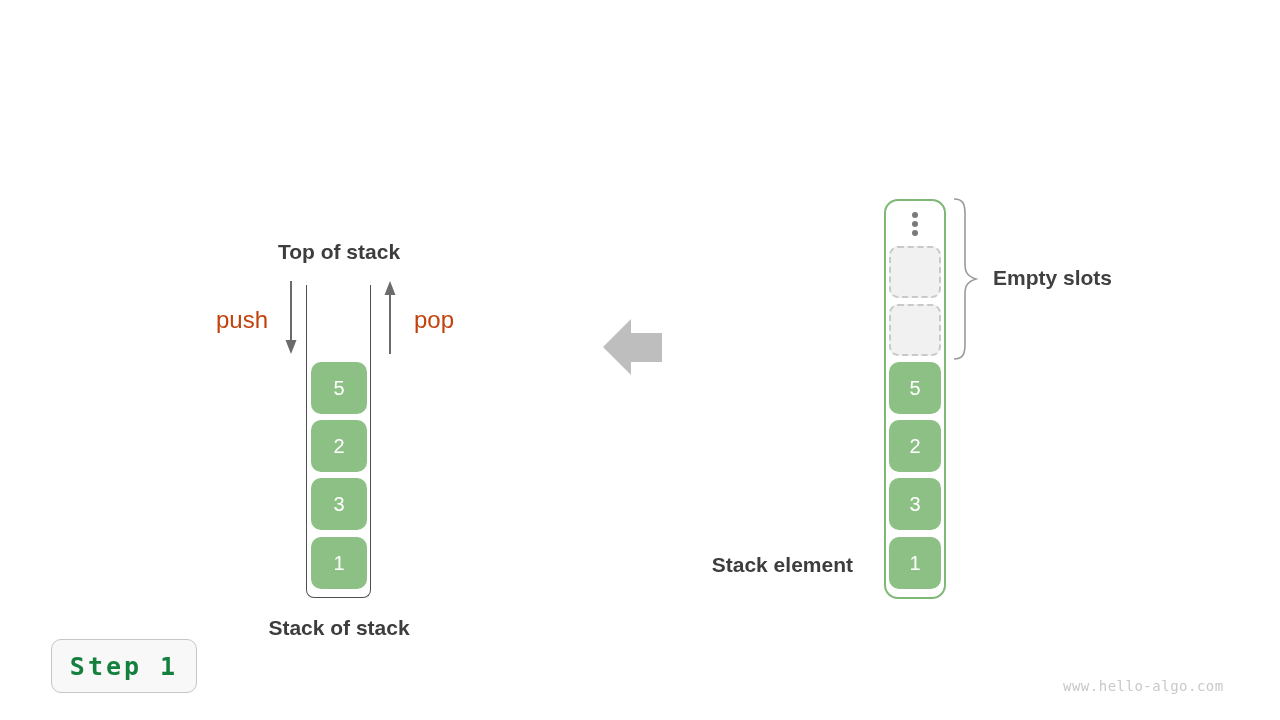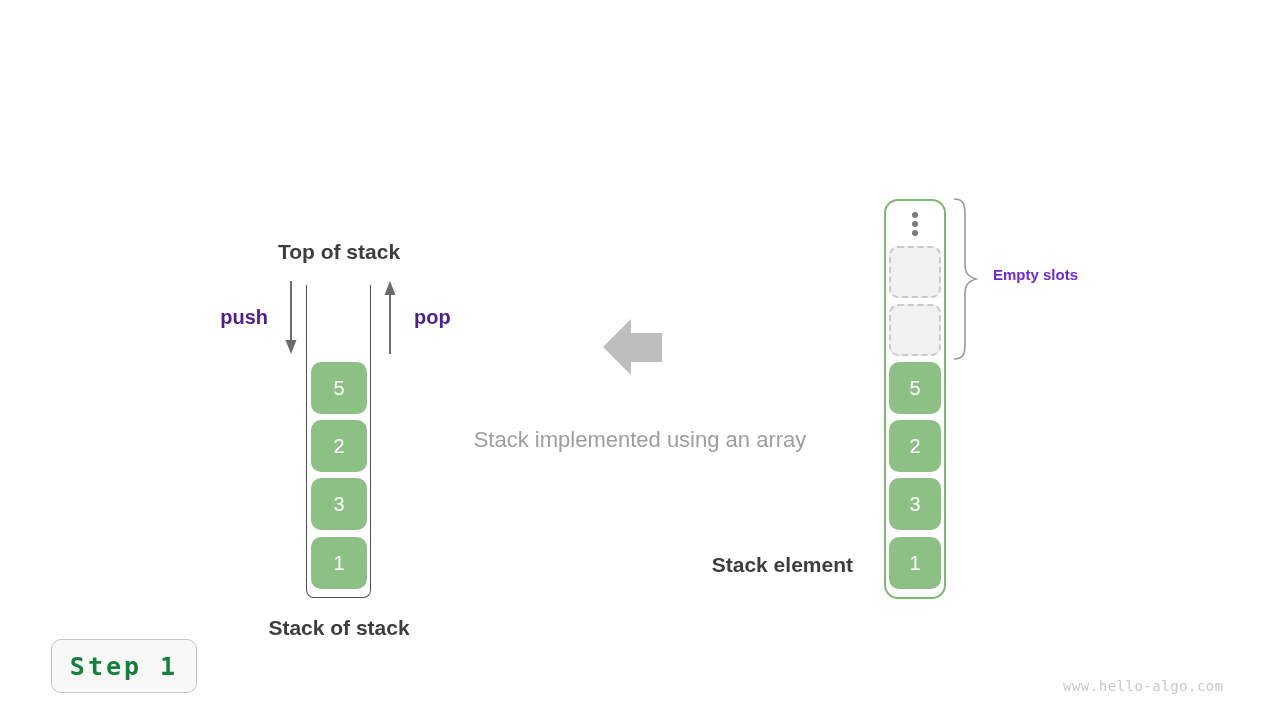--- a/index.html
+++ b/index.html
@@ -6,21 +6,21 @@
   #canvas{
     position:relative;width:1280px;height:720px;background:#ffffff;overflow:hidden;
     font-family:"Liberation Sans",sans-serif;
   }
   .abs{position:absolute;}
 
   
   .big-label{font-weight:bold;font-size:21px;color:#3d3d3d;}
   #top-label{left:239px;top:240px;width:200px;text-align:center;}
   #bottom-label{left:239px;top:616px;width:200px;text-align:center;}
-  .op-label{font-weight:bold;font-size:20px;color:#4c1d95;}
+  .op-label{font-weight:normal;font-size:24px;color:#c2410c;}
   #push-label{left:188px;top:306px;width:80px;text-align:right;}
   #pop-label{left:414px;top:306px;width:80px;text-align:left;}
 
   #stack-container{
     left:306px;top:285px;width:63px;height:312px;
     border-left:1.5px solid #4f4f4f;border-right:1.5px solid #4f4f4f;border-bottom:1.5px solid #4f4f4f;
     border-radius:0 0 8px 8px;background:#ffffff;
   }
   .cell{
     width:56px;height:52px;border-radius:10px;background:#8CC084;
@@ -40,21 +40,21 @@
     border:2px solid #7EB874;border-radius:14px;background:#ffffff;
   }
   #ellipsis{left:912px;top:212px;width:6px;display:flex;flex-direction:column;gap:3px;}
   #ellipsis .dot{width:6px;height:6px;border-radius:50%;background:#7a7a7a;}
   .empty-slot{
     left:889px;width:48px;height:48px;border-radius:9px;
     background:#F1F1F1;border:2px dashed #C9C9C9;
   }
   .slot-0{top:246px;} .slot-1{top:304px;}
 
-  .gray-bold{font-weight:bold;font-size:15px;color:#6d28d9;}
+  .gray-bold{font-weight:bold;font-size:21px;color:#404040;}
   #empty-slots-label{left:993px;top:266px;}
   #last-element-label{left:660px;top:381px;width:200px;text-align:right;}
   #first-element-label{left:653px;top:553px;width:200px;text-align:right;}
   .dark-bold{font-weight:bold;font-size:21px;color:#3d3d3d;}
 
   
   #step-badge{
     left:51px;top:639px;width:146px;height:54px;box-sizing:border-box;
     border:1px solid #C6C6C6;border-radius:10px;background:#F8F8F8;
     display:flex;align-items:center;justify-content:center;
@@ -93,21 +93,20 @@
   <div class="abs cell stack-cell row-1">2</div>
   <div class="abs cell stack-cell row-2">3</div>
   <div class="abs cell stack-cell row-3">1</div>
 
   <div class="abs big-label" id="bottom-label">Stack of stack</div>
 
   <svg class="abs" style="left:602px;top:318px;" width="62" height="58">
     <polygon points="1,29 29,1 29,15 60,15 60,44 29,44 29,57" fill="#BEBEBE"></polygon>
   </svg>
 
-  <div class="abs" id="caption">Stack implemented using an array</div>
 
   <div class="abs" id="array-container"></div>
 
   <div class="abs" id="ellipsis">
     <div class="dot"></div>
       <div class="dot"></div>
       <div class="dot"></div>
   </div>
 
   <div class="abs empty-slot slot-0"></div>

